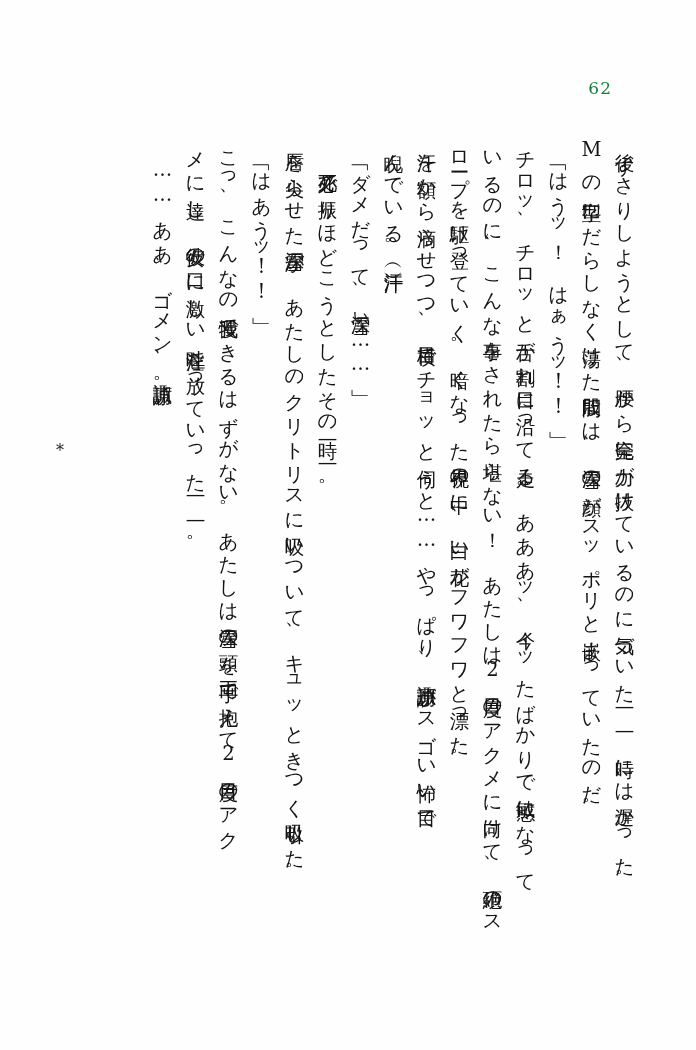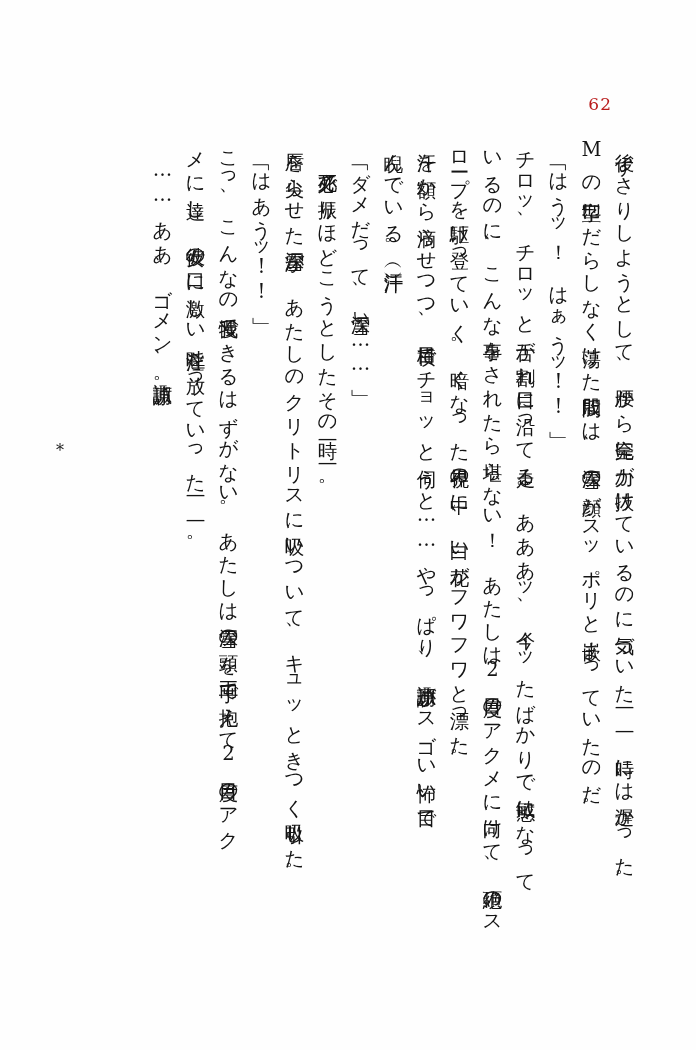--- a/index.html
+++ b/index.html
@@ -18,25 +18,25 @@
 
   .page {
     position: absolute;
     inset: 0;
     background: #fefefe;
   }
 
   
   .page-number {
     position: absolute;
-    top: 94px;
+    top: 78px;
     right: 84px;
     font-size: 17px;
     letter-spacing: 1px;
-    color: #b91c1c;
+    color: #15803d;
     font-family: "DejaVu Serif", "Liberation Serif", serif;
   }
 
   
   .text-block {
     position: absolute;
     top: 138px;
     left: 104px;
     right: 62px;
     height: 880px;

